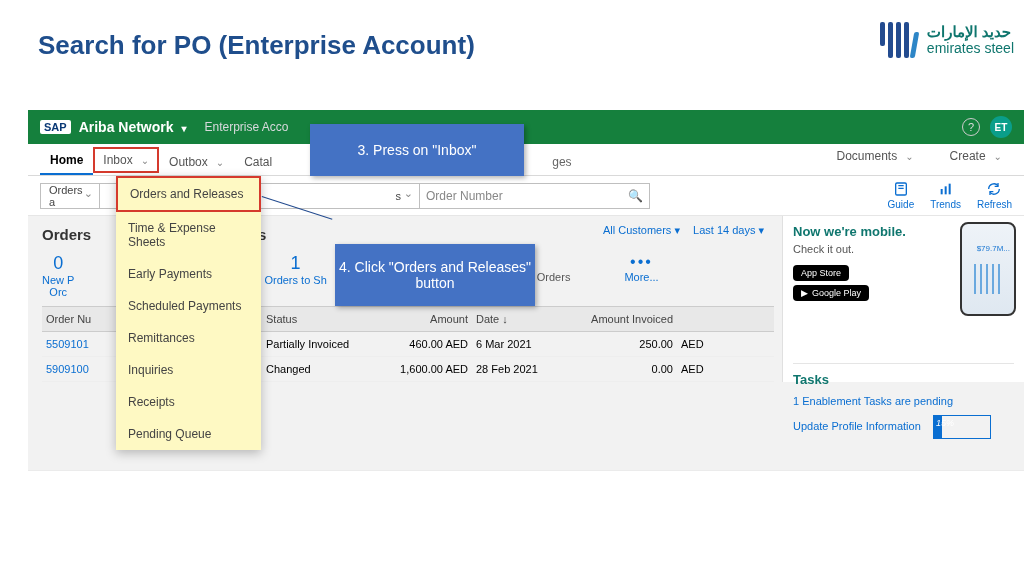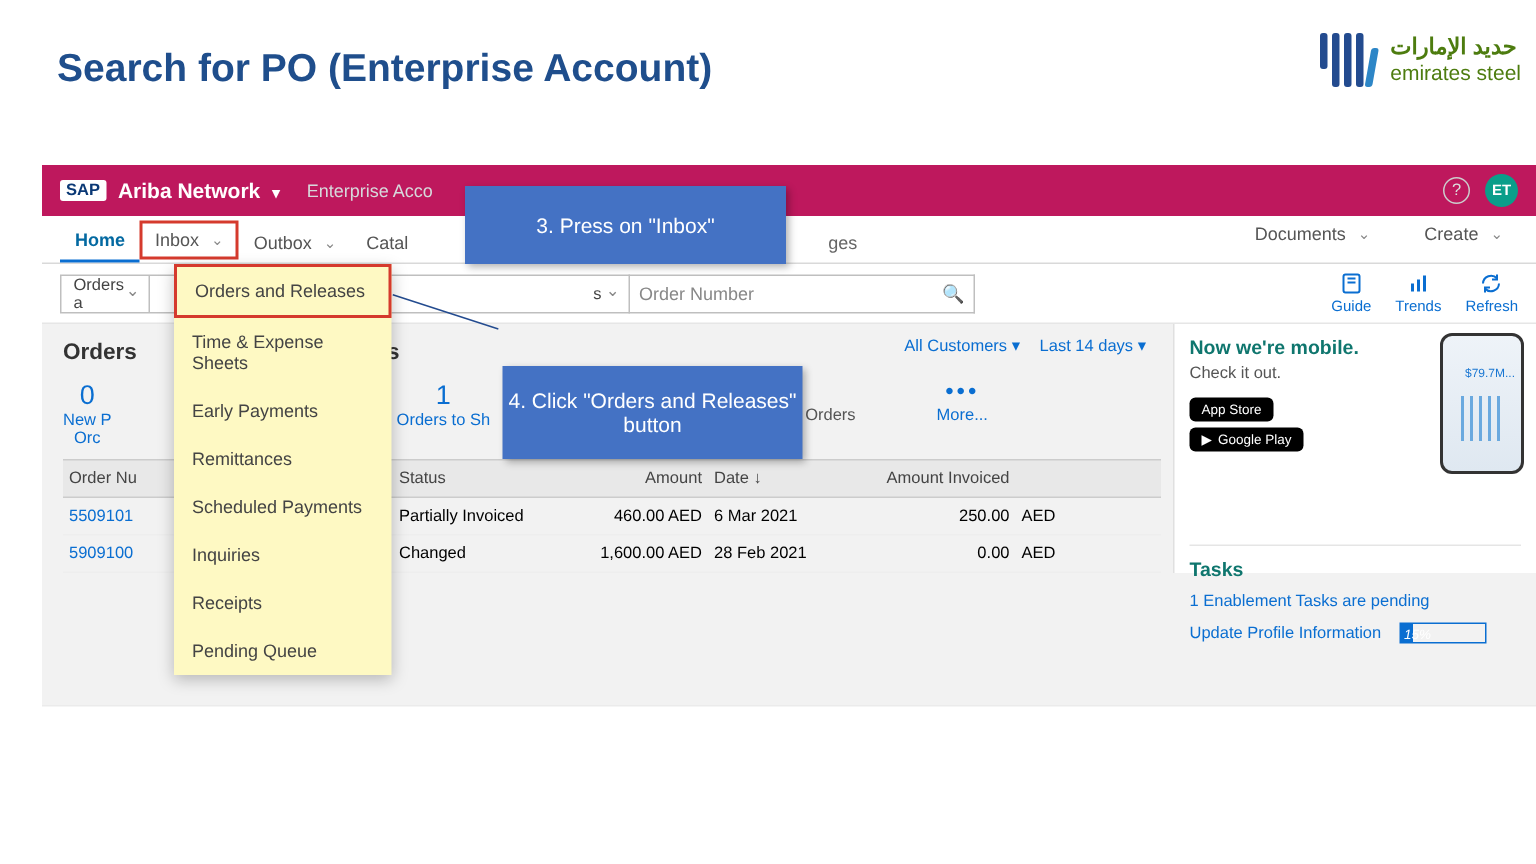--- a/index.html
+++ b/index.html
@@ -6,37 +6,37 @@
   body { width: 1024px; height: 576px; background: #fff; position: relative; overflow: hidden; }
 
   .slide-title { position: absolute; top: 30px; left: 38px; font-size: 26px; font-weight: 700; color: #1f4e8c; }
 
   .brand { position: absolute; top: 22px; right: 10px; display: flex; align-items: center; gap: 10px; }
   .brand-icon { display: flex; gap: 3px; }
   .brand-icon .bar { width: 5px; height: 36px; background: #234b8f; border-radius: 2px; }
   .brand-icon .bar.sw { height: 26px; margin-top: 10px; background: #2d86c7; transform: skewX(-10deg); }
   .brand-icon .bar.b1 { height: 36px; }
   .brand-icon .bar.short { height: 24px; }
-  .brand-text { font-size: 14px; color: #4d7c0f; line-height: 1.1; text-align: left; }
+  .brand-text { font-size: 14px; color: #0f766e; line-height: 1.1; text-align: left; }
   .brand-text .ar { font-size: 15px; font-weight: 700; }
 
   .app { position: absolute; top: 110px; left: 28px; right: 0; height: 360px; background: #f2f2f2; box-shadow: 0 1px 0 rgba(0,0,0,.08); }
 
-  .topbar { height: 34px; background: #be185d; color: #fff; display: flex; align-items: center; padding: 0 12px; font-size: 12px; }
+  .topbar { height: 34px; background: #15803d; color: #fff; display: flex; align-items: center; padding: 0 12px; font-size: 12px; }
   .sap-logo { background:#fff; color:#0a3875; font-weight:700; padding:1px 4px; font-size:11px; border-radius:2px; margin-right:8px;}
   .prod { font-weight:700; font-size:14px;}
   .caret-down { margin-left: 4px; font-size: 10px; }
   .topbar .spacer { flex: 1; }
   .help-icon { width:18px; height:18px; border:1px solid #ccc; border-radius:50%; display:flex; align-items:center; justify-content:center; font-size:11px; color:#ddd; margin-right:10px;}
   .avatar { width:22px; height:22px; border-radius:50%; background:#0a9e8a; color:#fff; font-size:10px; font-weight:700; display:flex; align-items:center; justify-content:center;}
   .acct-label { margin-left: 18px; color:#d7d9dc; font-size:12px; }
 
   .navrow { height: 32px; background:#fff; border-bottom:1px solid #d9d9d9; display:flex; align-items:flex-end; padding:0 12px; font-size:12px; color:#555; }
   .nav-item { padding: 8px 10px 6px; cursor:pointer; display:flex; align-items:center; gap:4px;}
-  .nav-item.active { color:#0369a1; border-bottom:2px solid #0a6ed1; font-weight:600;}
+  .nav-item.active { color:#000000; border-bottom:2px solid #0a6ed1; font-weight:600;}
   .nav-item .caret-down{ color:#888;}
   .inbox-highlight { border:2px solid #d53a2d; padding:4px 8px; margin-bottom:2px;}
   .navrow .spacer { flex:1;}
   .navrow .right-nav { display:flex; gap:16px; color:#555; padding-bottom:6px;}
 
   .toolrow { height:40px; background:#fff; display:flex; align-items:center; padding:6px 12px; gap:0; border-bottom:1px solid #e6e6e6;}
   .sel { height:26px; border:1px solid #bfbfbf; font-size:11px; padding:0 18px 0 8px; display:flex; align-items:center; color:#444; position:relative; background:#fff;}
   .sel.small{ width:60px; }
   .sel::after{ content:"⌄"; position:absolute; right:6px; top:3px; color:#888;}
   .searchbox { height:26px; width:230px; border:1px solid #bfbfbf; border-left:none; display:flex; align-items:center; padding:0 6px; color:#888; font-size:12px;}
@@ -64,21 +64,21 @@
   .grid-row .lnk{ color:#0a6ed1;}
   .grid-row div{ padding:0 4px;}
   .ar-cell{ text-align:right;}
 
   .sidepanel{ position:absolute; top:0; right:0; width:242px; height:100%; background:#fff; border-left:1px solid #e0e0e0; padding:8px 10px; font-size:11px;}
   .sidepanel h4{ font-size:13px; font-weight:600; color:#0f766e;}
   .sidepanel .sub{ color:#555; margin:4px 0 8px;}
   .storebtn{ background:#000; color:#fff; border-radius:4px; padding:3px 8px; font-size:9px; display:inline-flex; align-items:center; gap:4px; margin:2px 0;}
   .sidepanel .tasks{ margin-top:60px; border-top:1px solid #e5e5e5; padding-top:8px;}
   .sidepanel a{ color:#0a6ed1; text-decoration:none; display:block; margin:8px 0;}
-  .progress{ display:inline-block; width:58px; height:14px; border:1px solid #0a6ed1; position:relative; vertical-align:middle;font-style:italic;}
+  .progress{ display:inline-block; width:58px; height:24px; border:1px solid #0a6ed1; position:relative; vertical-align:middle;font-style:italic;}
   .progress .fill{ position:absolute; left:0; top:0; bottom:0; width:15%; background:#0a6ed1;}
   .progress .pct{ position:absolute; left:2px; top:0; color:#fff; font-size:9px; line-height:14px;}
   .phone{ position:absolute; right:8px; top:6px; width:56px; height:94px; border:2px solid #333; border-radius:8px; background:linear-gradient(#eef3f8,#dfe8f1);}
   .phone::after{ content:""; position:absolute; left:12px; right:12px; top:40px; height:30px; background:repeating-linear-gradient(90deg,#6aa9df 0 2px, transparent 2px 6px);}
   .phone .amt{ position:absolute; right:4px; top:20px; font-size:8px; color:#1976d2;}
 
   
   .dropdown{ position:absolute; top:176px; left:116px; width:145px; background:#fef9c3; box-shadow:0 3px 10px rgba(0,0,0,.25); font-size:12px; z-index:10;}
   .dropdown .dd-item{ padding:9px 12px; color:#444; cursor:pointer;}
   .dropdown .dd-item.first{ border:2px solid #d53a2d;}
@@ -254,22 +254,22 @@
         </div>
       </div>
     </div>
   </div>
 </div>
 
 <div class="dropdown">
   <div class="dd-item first">Orders and Releases</div>
   <div class="dd-item">Time &amp; Expense Sheets</div>
   <div class="dd-item">Early Payments</div>
+  <div class="dd-item">Scheduled Payments</div>
   <div class="dd-item">Remittances</div>
-  <div class="dd-item">Scheduled Payments</div>
   <div class="dd-item">Inquiries</div>
   <div class="dd-item">Receipts</div>
   <div class="dd-item">Pending Queue</div>
 </div>
 
 <div class="callout c3">3. Press on "Inbox"</div>
 <div class="callout c4">4. Click "Orders and Releases" button</div>
 <div class="conn4a"></div>
 
 </body></html>

